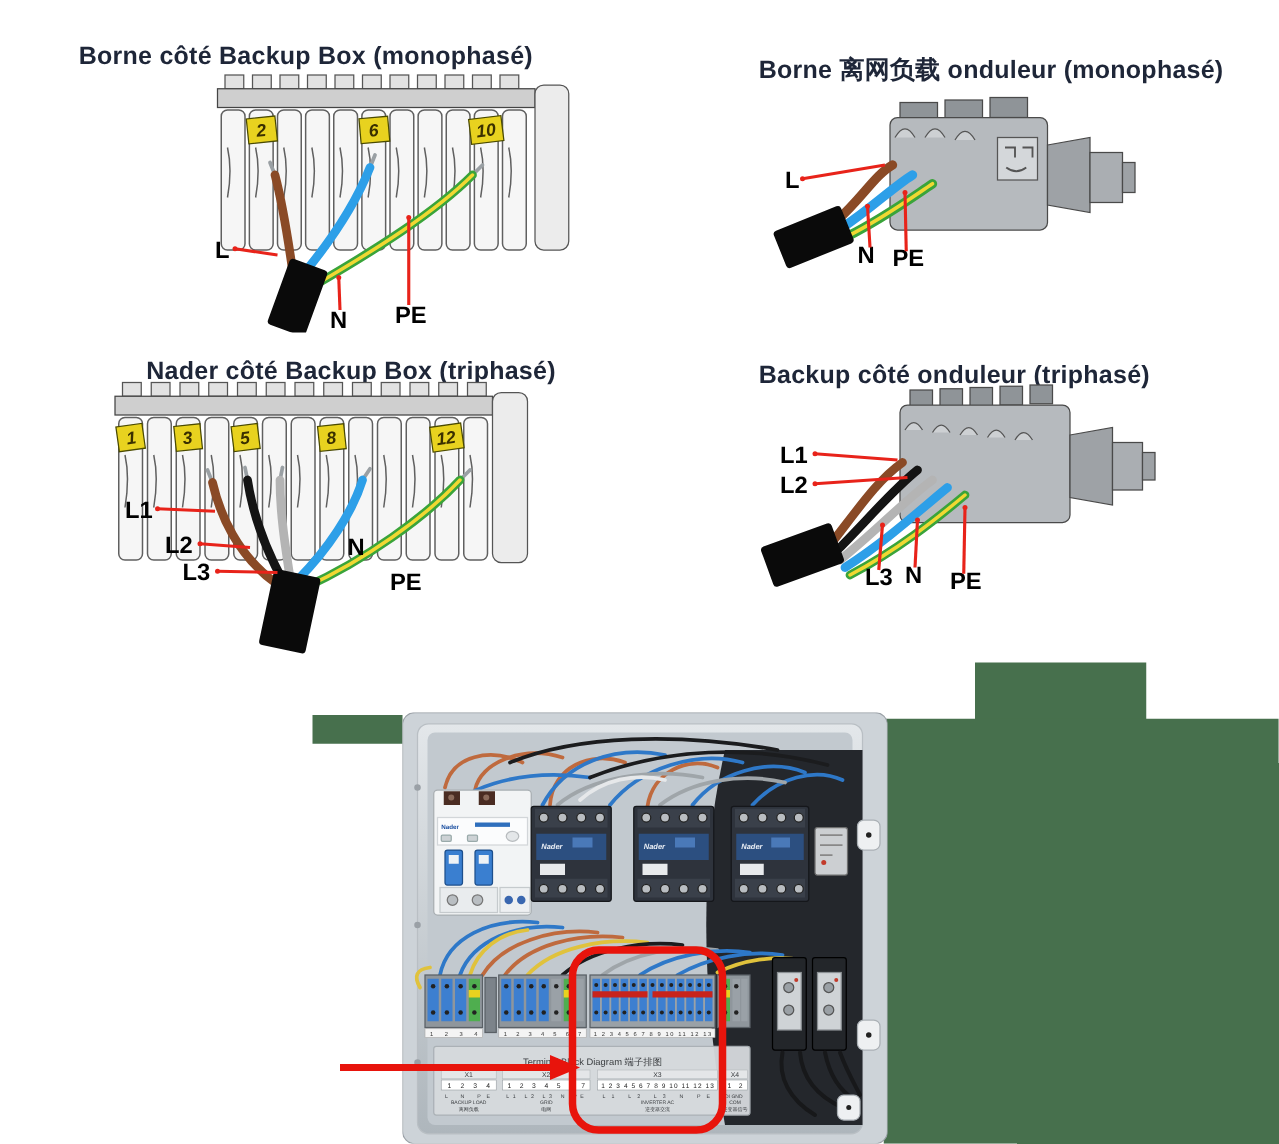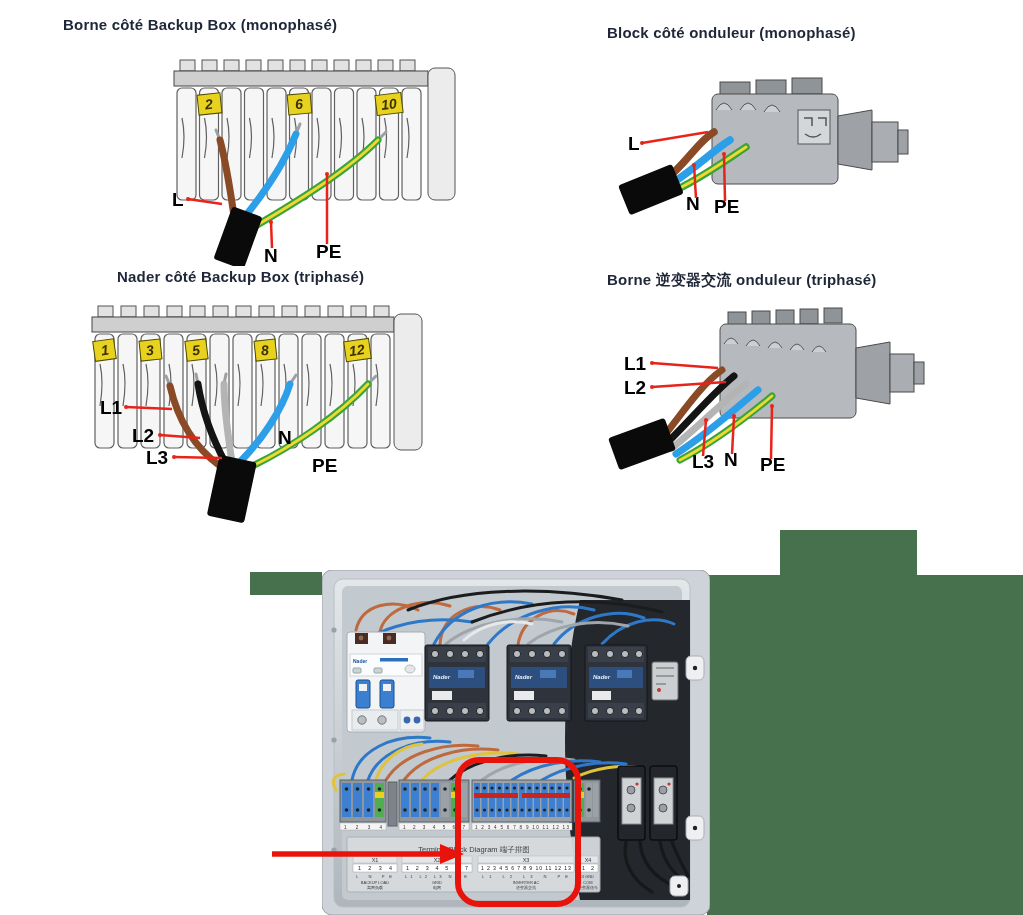--- a/index.html
+++ b/index.html
@@ -2,40 +2,40 @@
 <html><head>
 <meta charset="utf-8">
 <style>
   html,body{margin:0;padding:0;}
   body{
     width:1023px;height:915px;position:relative;background:#ffffff;
     font-family:"Liberation Sans",sans-serif;overflow:hidden;
   }
   .abs{position:absolute;}
   .diagram-title{
-    position:absolute;font-size:15px;font-weight:600;color:#1e2638;
-    letter-spacing:.2px;white-space:nowrap;
+    position:absolute;font-size:20px;font-weight:600;color:#1e2638;
+    letter-spacing:.2px;white-space:nowrap;margin-top:18px;
   }
   svg{display:block;font-family:"Liberation Sans",sans-serif;}
   .wire-label{font-size:19px;font-weight:600;fill:#000;}
   .tag-num{font-size:14px;font-weight:700;font-style:italic;fill:#3a3000;}
   .green-patch{position:absolute;background:#47704d;}
   .highlight-box{
     position:absolute;left:455px;top:757px;width:114px;height:138px;
     border:6px solid #e8140c;border-radius:24px;z-index:6;
   }
   .plate-txt{fill:#3a3d40;}
 </style>
 </head>
 <body>
 
 <div class="diagram-title" style="left:63px;top:16px;">Borne côté Backup Box (monophasé)</div>
-<div class="diagram-title" style="left:607px;top:24px;">Block côté onduleur (monophasé)</div>
+<div class="diagram-title" style="left:607px;top:24px;">Borne 离网负载 onduleur (monophasé)</div>
 <div class="diagram-title" style="left:117px;top:268px;">Nader côté Backup Box (triphasé)</div>
-<div class="diagram-title" style="left:607px;top:271px;">Borne 逆变器交流 onduleur (triphasé)</div>
+<div class="diagram-title" style="left:607px;top:271px;">Backup côté onduleur (triphasé)</div>
 
 <svg class="abs" style="left:150px;top:48px;" width="310" height="218" viewBox="0 0 310 218">
   <g>
     <g>
       <rect x="30" y="12" width="15" height="11" fill="#e2e2e2" stroke="#555"></rect>
         <rect x="52" y="12" width="15" height="11" fill="#e2e2e2" stroke="#555"></rect>
         <rect x="74" y="12" width="15" height="11" fill="#e2e2e2" stroke="#555"></rect>
         <rect x="96" y="12" width="15" height="11" fill="#e2e2e2" stroke="#555"></rect>
         <rect x="118" y="12" width="15" height="11" fill="#e2e2e2" stroke="#555"></rect>
         <rect x="140" y="12" width="15" height="11" fill="#e2e2e2" stroke="#555"></rect>

